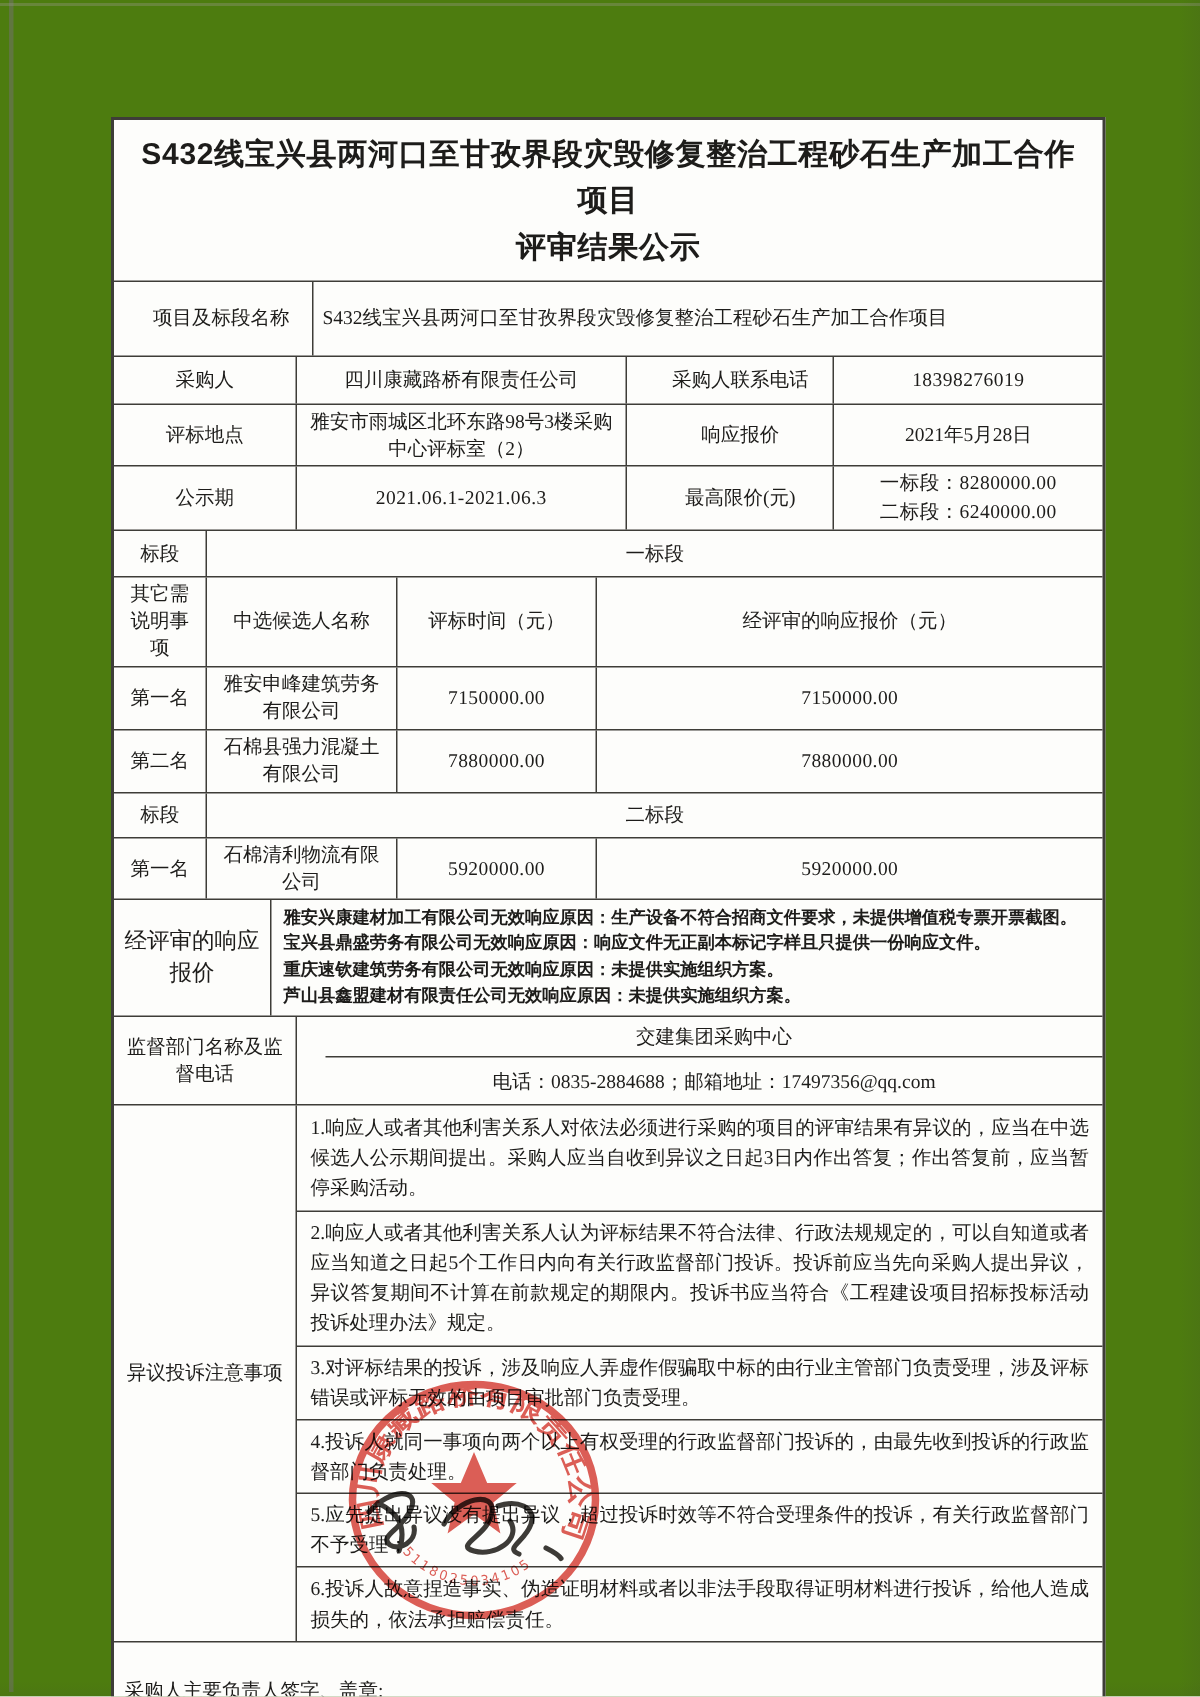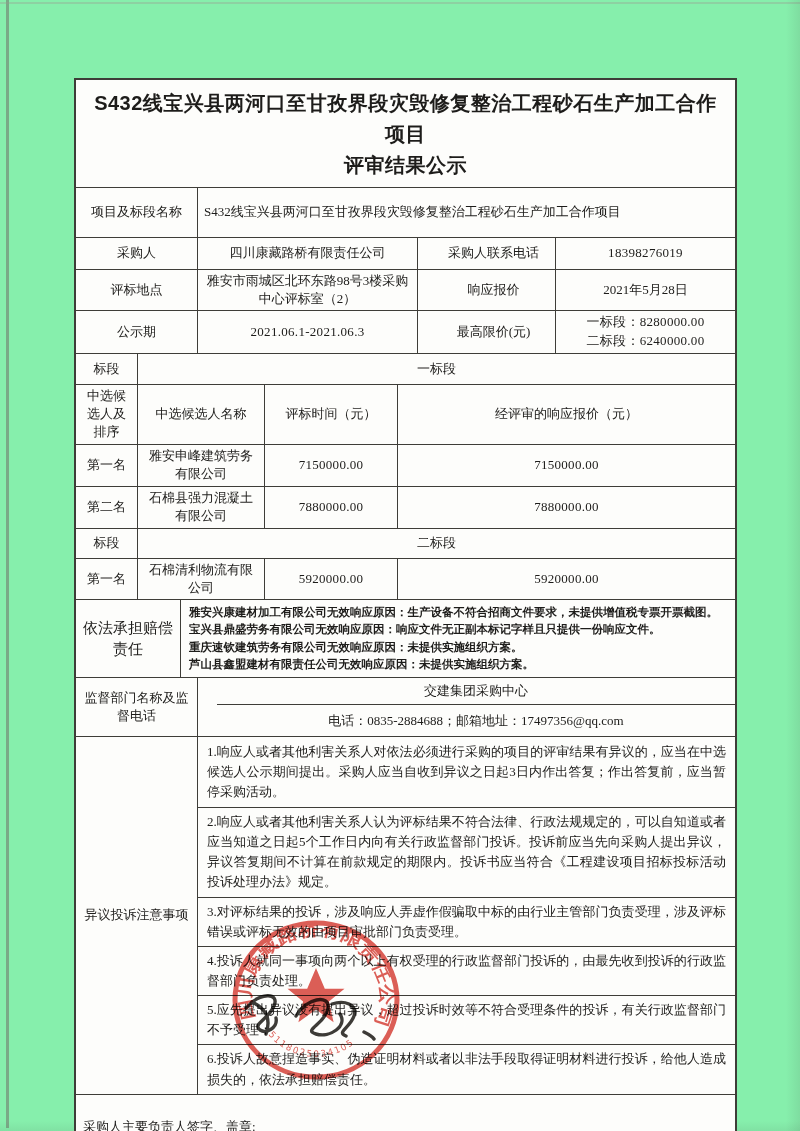--- a/index.html
+++ b/index.html
@@ -1,21 +1,21 @@
 <!DOCTYPE html>
 <html><head>
 <meta charset="utf-8">
 <style>
   * { margin:0; padding:0; box-sizing:border-box; }
   html,body { background:#e8e8e6; }
   .page {
     position:relative;
     width:800px; height:1131px;
     margin:0 auto;
-    background:#86efac;
+    background:#4d7c0f;
     overflow:hidden;
     font-family:"Liberation Serif","DejaVu Serif",serif;
     color:#1d1c1a;
   }
   
   .scan-edge-left { position:absolute; left:6px; top:0; width:3px; height:1128px; background:#71716a; opacity:.55; }
   .scan-edge-top { position:absolute; left:0; top:2px; width:100%; height:2px; background:#9a9a90; opacity:.35; }
   .scan-shade-right { position:absolute; right:0; top:0; width:14px; height:100%; background:linear-gradient(to left, rgba(60,60,55,.10), rgba(60,60,55,0)); }
   .scan-shade-bottom { position:absolute; left:0; bottom:0; width:100%; height:10px; background:linear-gradient(to top, rgba(60,60,55,.08), rgba(60,60,55,0)); }
 
@@ -43,21 +43,21 @@
   .c-rank  { width:61px;  flex:none; }
   .c-name  { width:127px; flex:none; }
   .c-price { width:133px; flex:none; }
   .c-eval  { flex:1; }
   .c-span  { flex:1; }
   .c-other-label  { width:104px; flex:none; font-size:15px; }
   .c-notice-label { width:121px; flex:none; }
 
   
   .r-title     { min-height:77px; }
-  .r-project   { min-height:50px; }
+  .r-project   { min-height:50px;padding-left:11px; }
   .r-purchaser { min-height:32px; }
   .r-location  { min-height:40px; }
   .r-publicity { min-height:34px; }
   .r-bid       { min-height:31px; }
   .r-chead     { min-height:48px; }
   .r-cand      { min-height:42px; }
   .r-bid2      { min-height:30px; }
   .r-cand3     { min-height:35px; }
   .r-other     { min-height:70px; }
   .r-supervise { min-height:58px; }
@@ -136,21 +136,21 @@
         </span>
       </div>
     </div>
 
     <div class="row r-bid">
       <div class="cell c-rank">标段</div>
       <div class="cell c-span">一标段</div>
     </div>
 
     <div class="row r-chead">
-      <div class="cell c-rank">中选候选人及排序</div>
+      <div class="cell c-rank">其它需说明事项</div>
       <div class="cell c-name">中选候选人名称</div>
       <div class="cell c-price">评标时间（元）</div>
       <div class="cell c-eval">经评审的响应报价（元）</div>
     </div>
 
     <div class="row r-cand">
       <div class="cell c-rank">第一名</div>
       <div class="cell c-name">雅安申峰建筑劳务有限公司</div>
       <div class="cell c-price num">7150000.00</div>
       <div class="cell c-eval num">7150000.00</div>
@@ -167,21 +167,21 @@
       <div class="cell c-span">二标段</div>
     </div>
     <div class="row r-cand3">
       <div class="cell c-rank">第一名</div>
       <div class="cell c-name">石棉清利物流有限公司</div>
       <div class="cell c-price num">5920000.00</div>
       <div class="cell c-eval num">5920000.00</div>
     </div>
 
     <div class="row r-other">
-      <div class="cell c-other-label">依法承担赔偿责任</div>
+      <div class="cell c-other-label">经评审的响应报价</div>
       <div class="other-text">
         <span>雅安兴康建材加工有限公司无效响应原因：生产设备不符合招商文件要求，未提供增值税专票开票截图。</span>
         <span>宝兴县鼎盛劳务有限公司无效响应原因：响应文件无正副本标记字样且只提供一份响应文件。</span>
         <span>重庆速钦建筑劳务有限公司无效响应原因：未提供实施组织方案。</span>
         <span>芦山县鑫盟建材有限责任公司无效响应原因：未提供实施组织方案。</span>
       </div>
     </div>
 
     <div class="row r-supervise">
       <div class="cell c-label">监督部门名称及监督电话</div>

